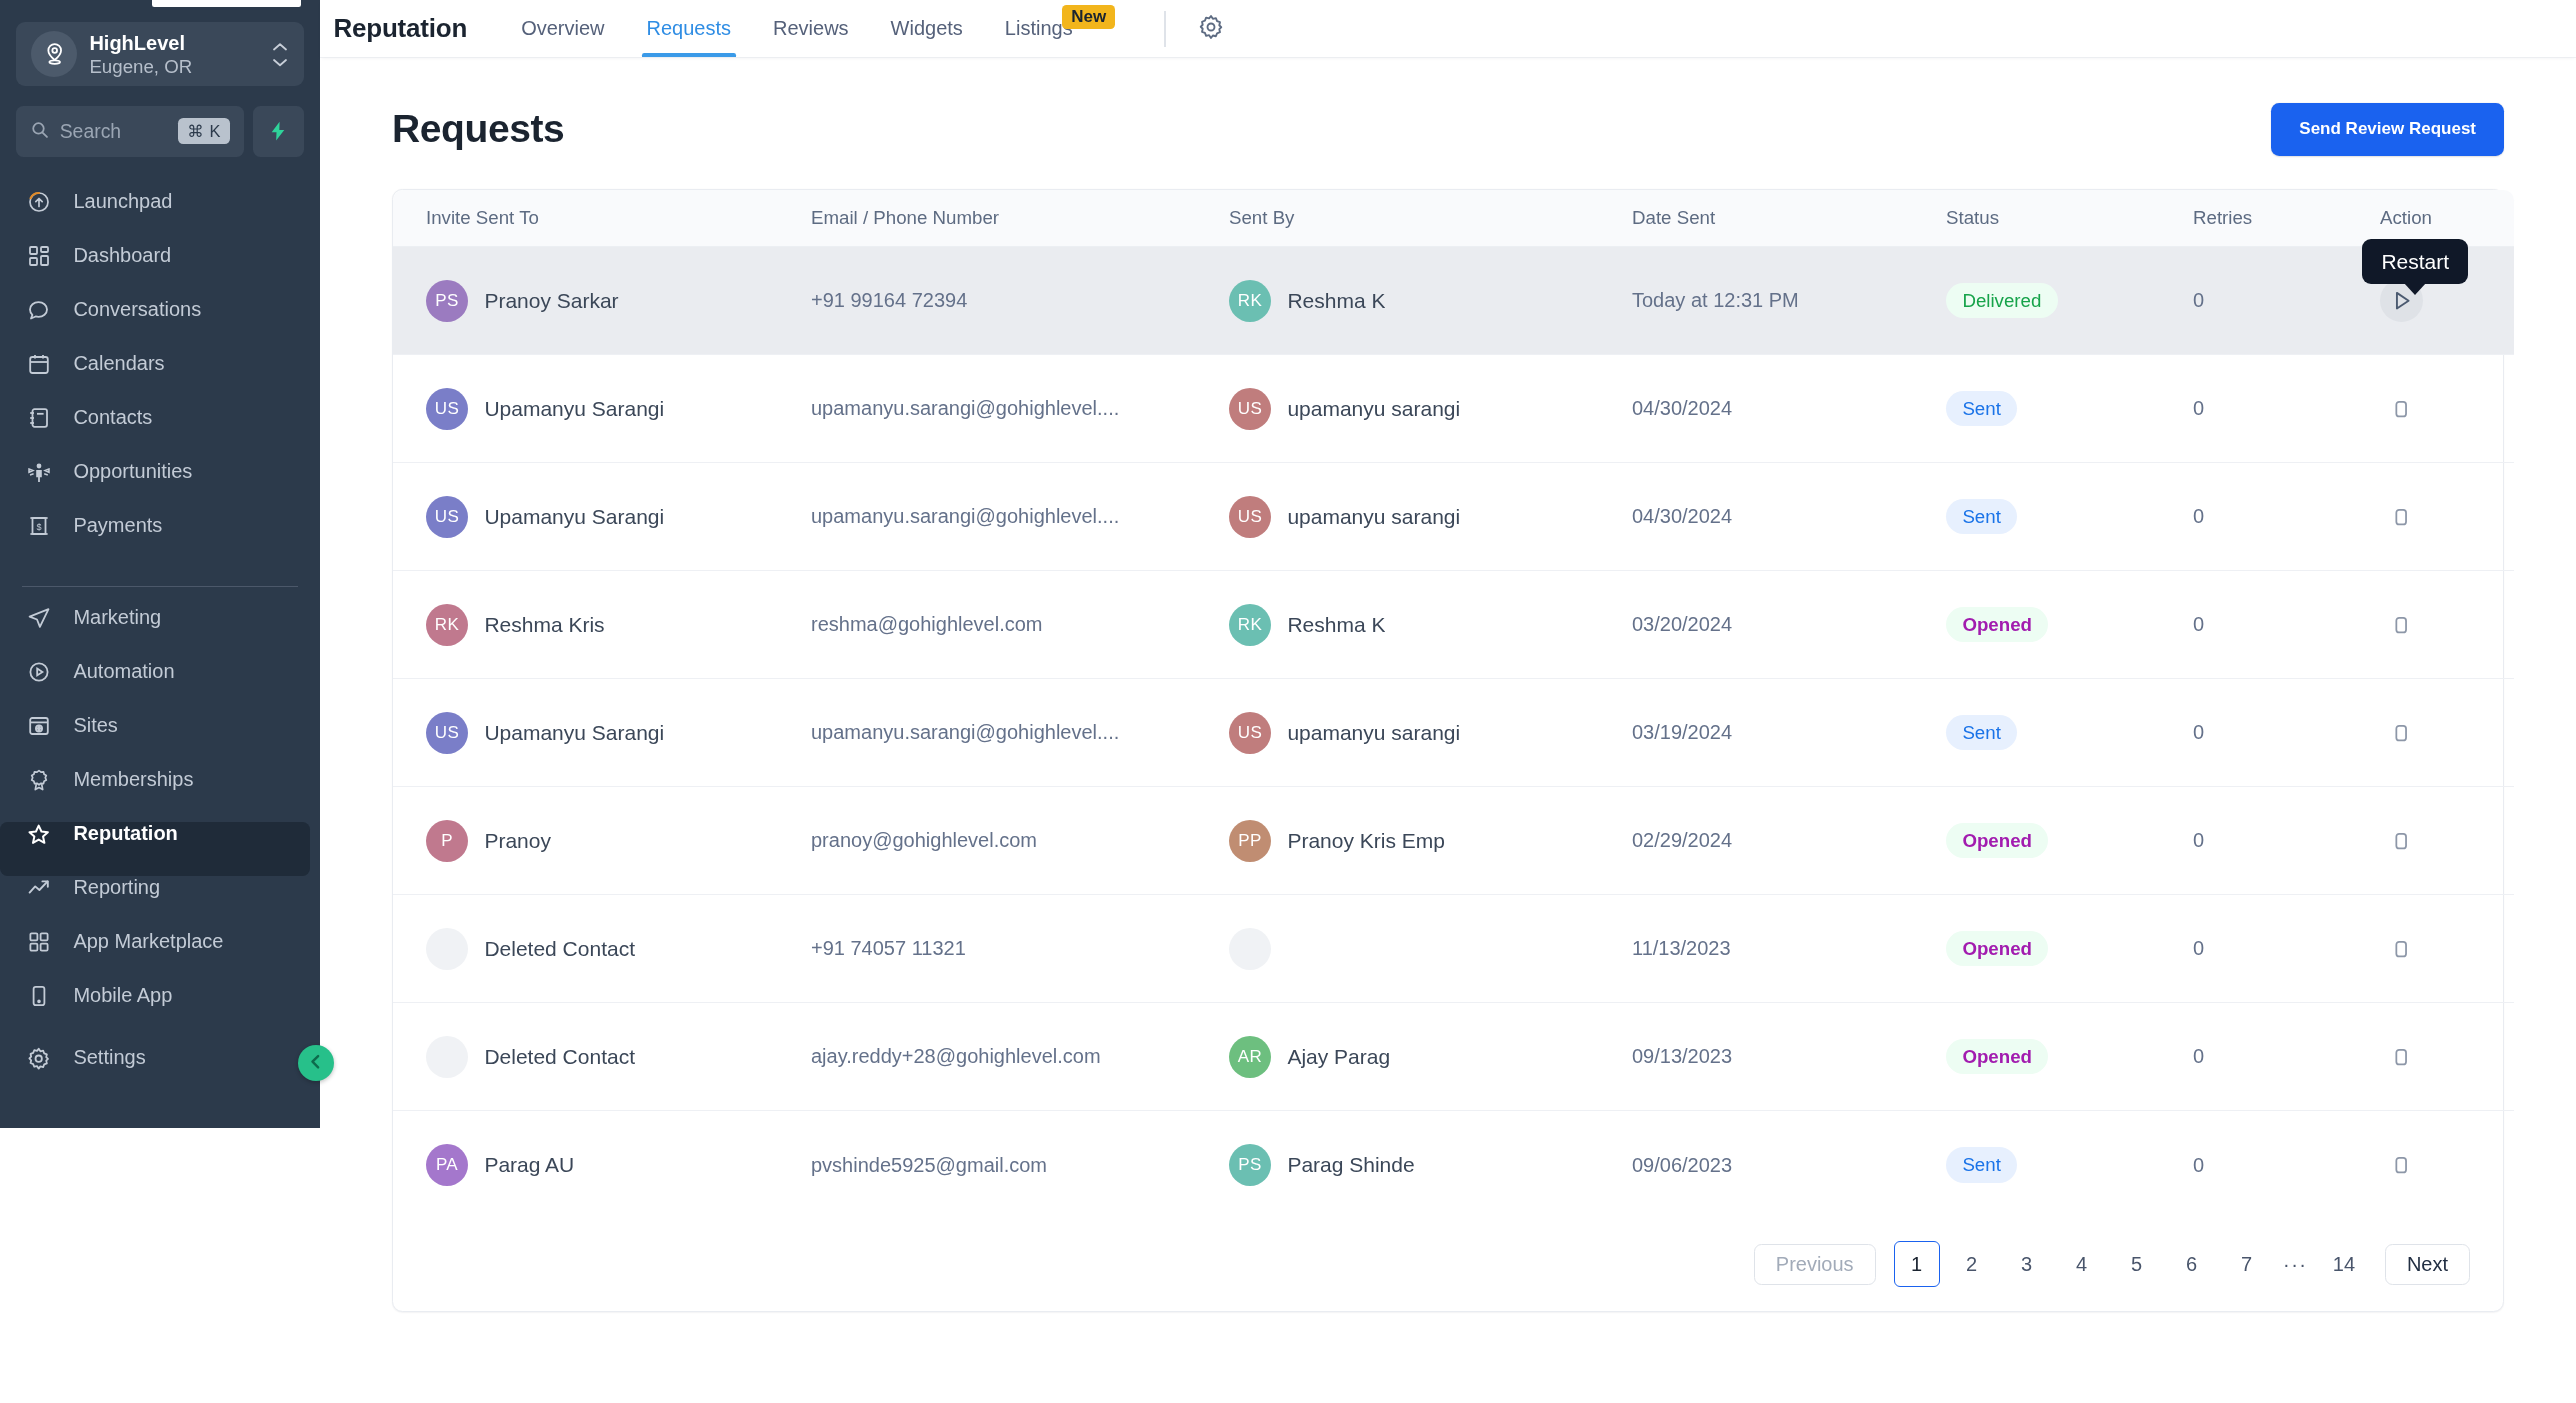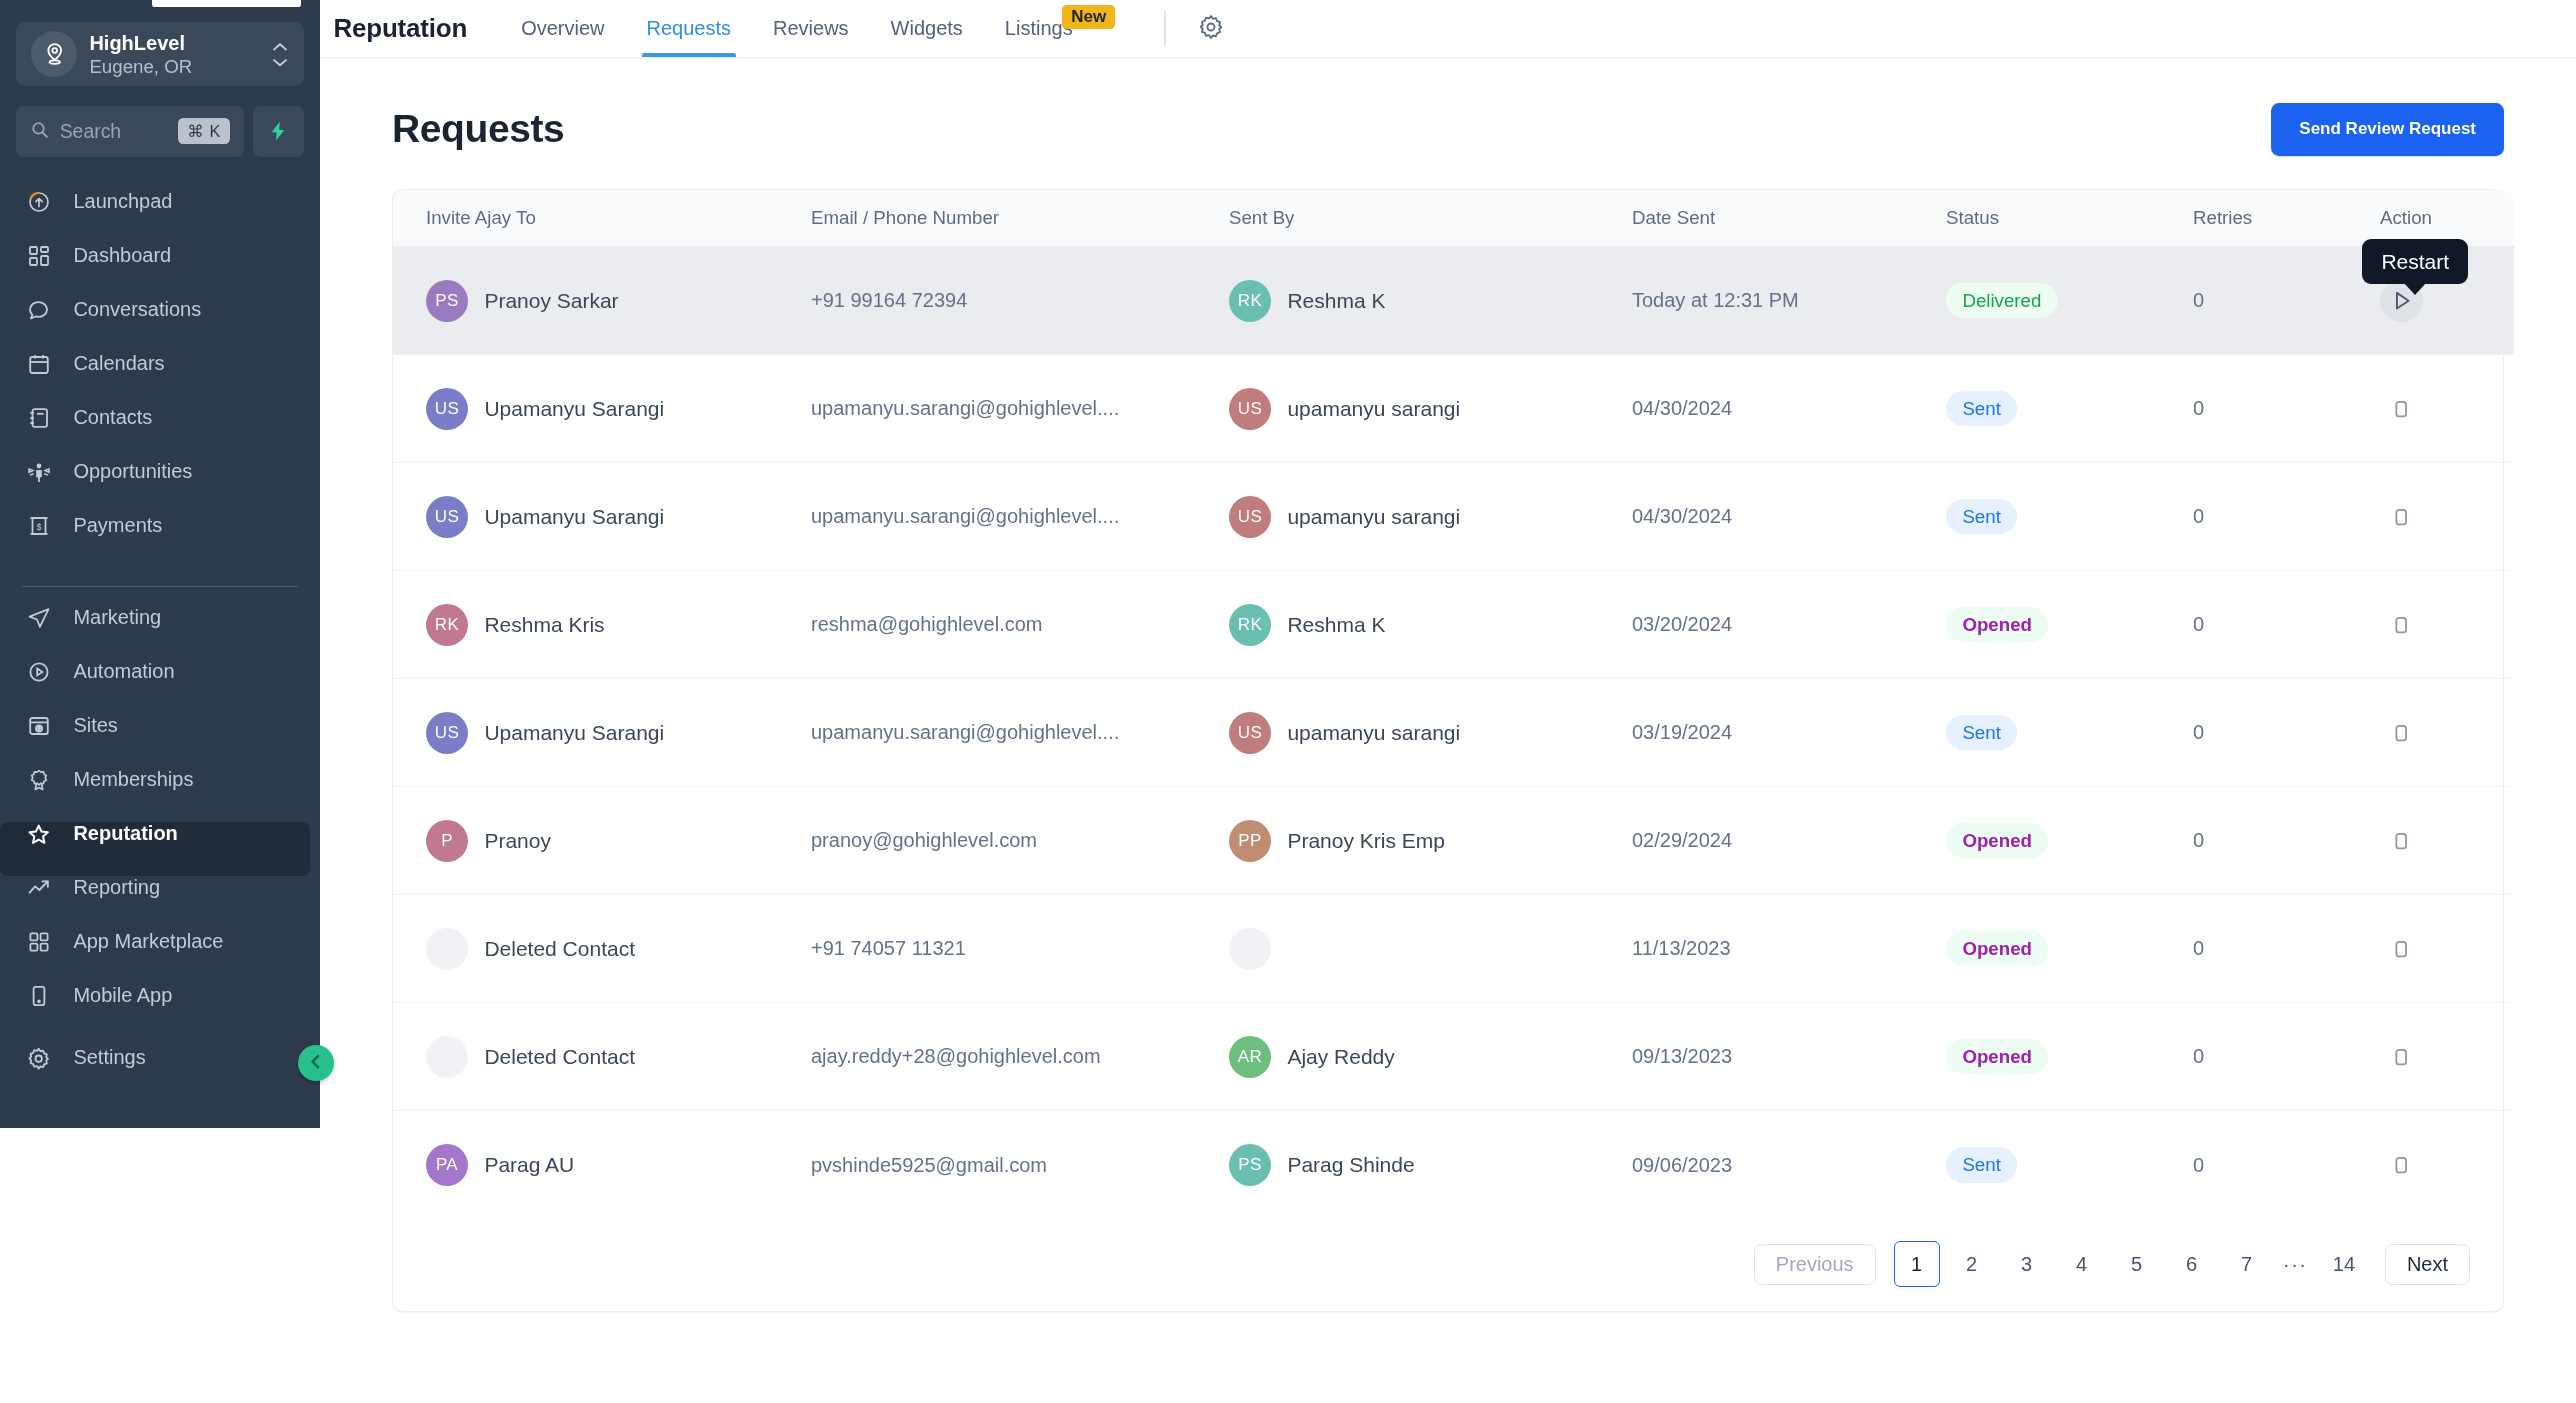--- a/index.html
+++ b/index.html
@@ -466,21 +466,21 @@
               <col class="col-1">
                 <col class="col-2">
                 <col class="col-3">
                 <col class="col-4">
                 <col class="col-5">
                 <col class="col-6">
                 <col class="col-7">
             </colgroup>
             <thead>
               <tr>
-                <th>Invite Ajay To</th>
+                <th>Invite Sent To</th>
                 <th>Email / Phone Number</th>
                 <th>Sent By</th>
                 <th>Date Sent</th>
                 <th>Status</th>
                 <th>Retries</th>
                 <th>Action</th>
               </tr>
             </thead>
             <tbody id="tbody">
                 <tr class="highlighted">
@@ -727,21 +727,21 @@
                       <div class="avatar empty"></div>
                       <span class="pname">Deleted Contact</span>
                     </div>
      </td>
      <td>
        <div class="muted">ajay.reddy+28@gohighlevel.com</div>
      </td>
      <td>
        <div class="person">
                       <div class="avatar" style="background:#6dbf7f">AR</div>
-                      <span class="pname">Ajay Reddy</span>
+                      <span class="pname">Ajay Parag</span>
                     </div>
      </td>
      <td>
        <span class="muted">09/13/2023</span>
      </td>
      <td>
        <span class="badge opened">Opened</span>
      </td>
      <td>
        <span class="retries">0</span>

